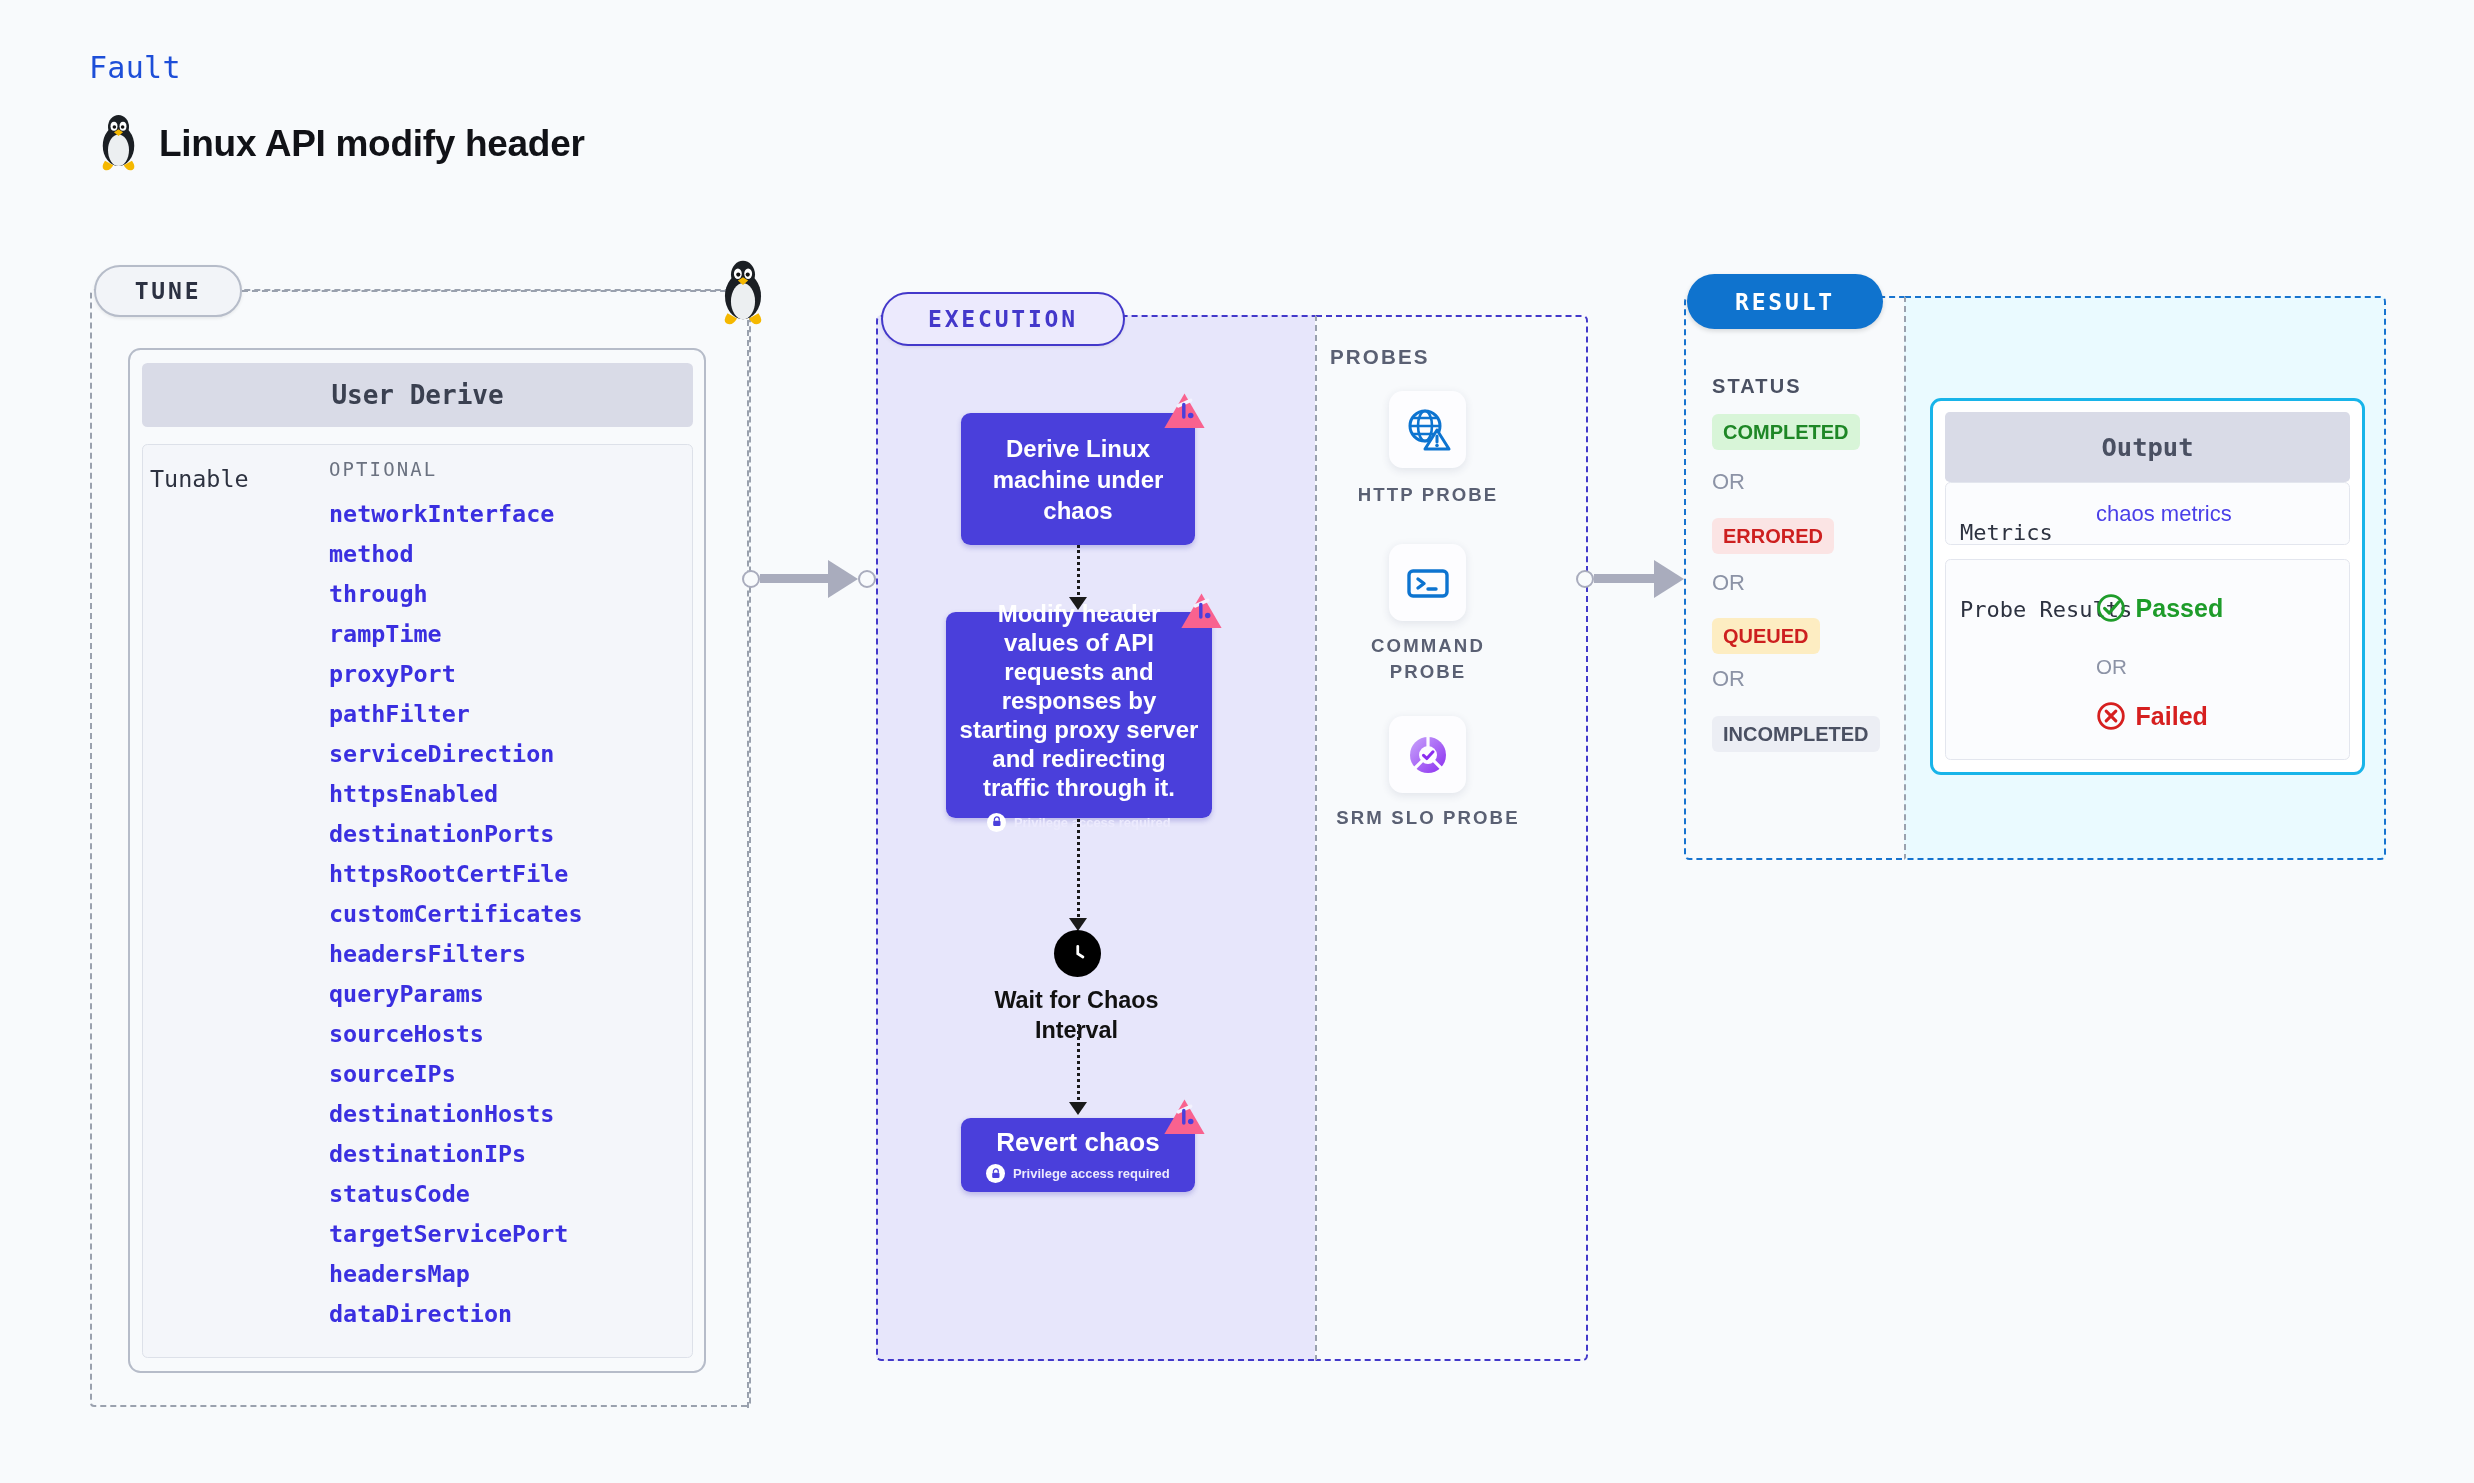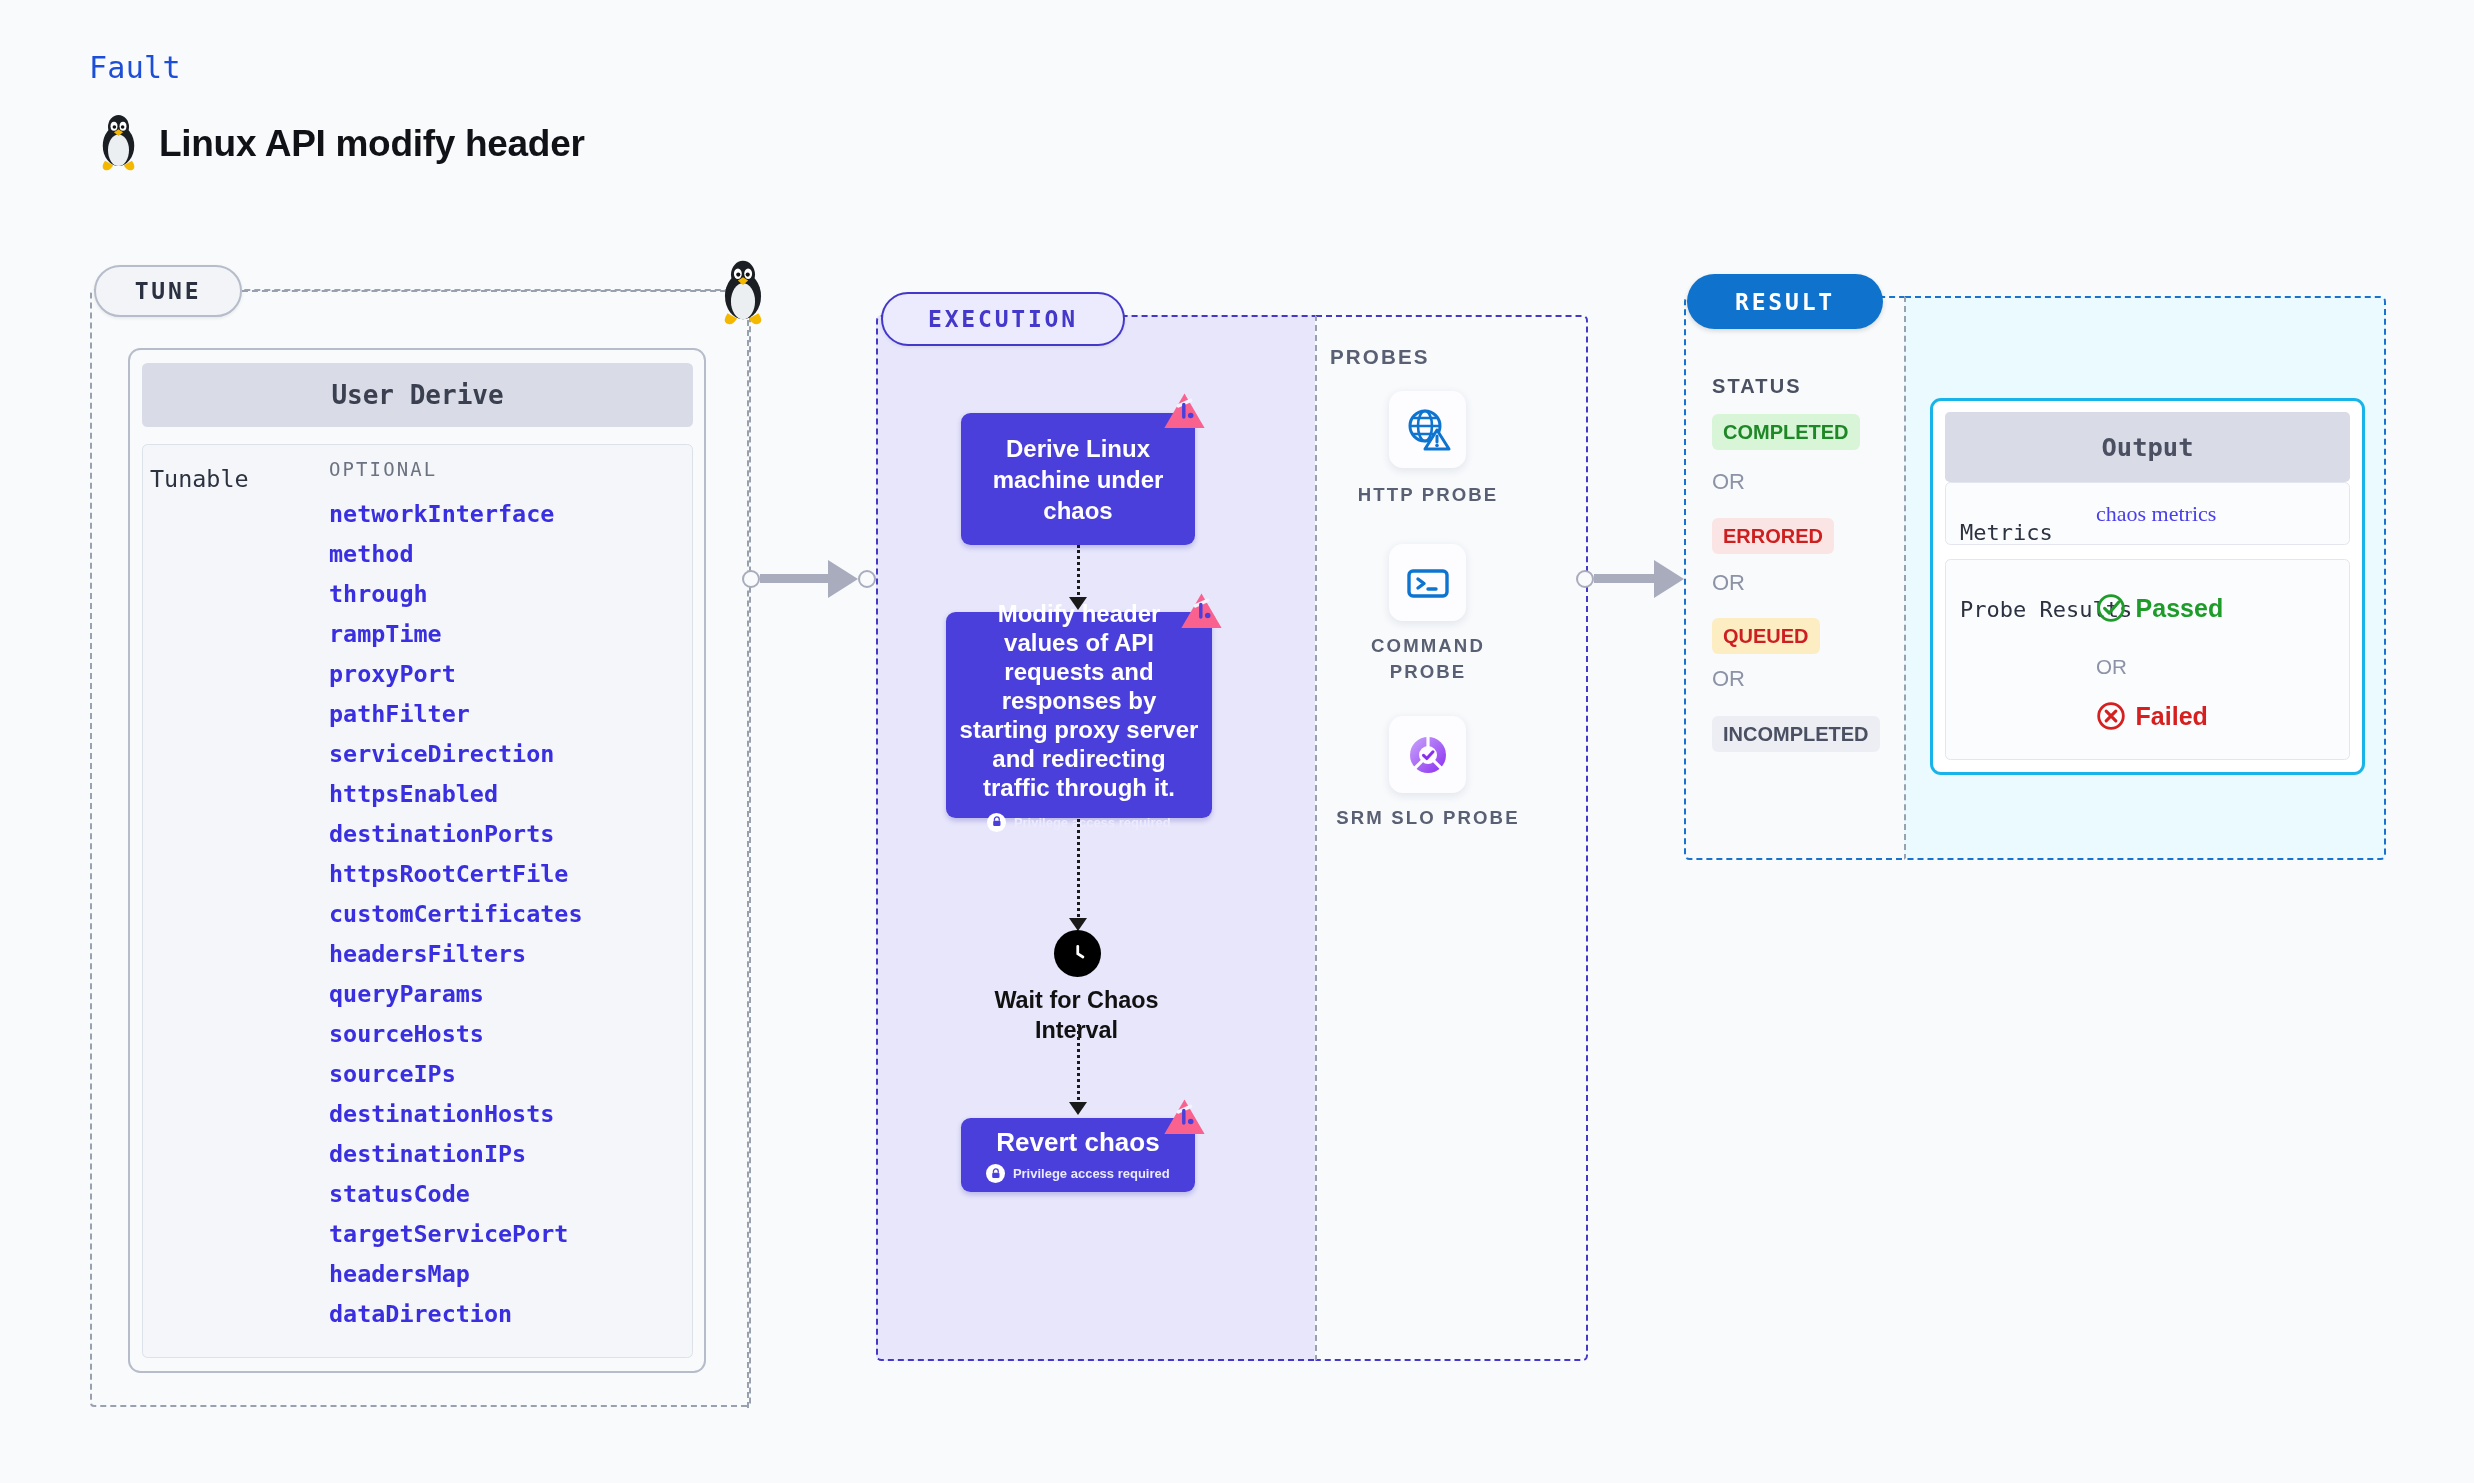--- a/index.html
+++ b/index.html
@@ -241,21 +241,21 @@
   .row-metrics { top: 482px; height: 63px; }
   .row-probes  { top: 559px; height: 201px; }
   .row-key {
     position: absolute; font-family: "DejaVu Sans Mono", monospace;
     font-size: 22px; color: #2d3240; line-height: 29px;
   }
   .rk-metrics { left: 1960px; top: 501px; margin-top: 17px; }
   .rk-probes  { left: 1960px; top: 595px; }
   .metrics-val {
     position: absolute; left: 2096px; top: 501px;
-    font-family: Liberation Serif, serif; font-size: 22px; color: #4a3fe8;
+    font-family: Liberation Sans, sans-serif; font-size: 22px; color: #4a3fe8;
   }
   .pr-item { position: absolute; display: flex; align-items: center; gap: 9.6px; }
   .pr-pass { left: 2096px; top: 593px; }
   .pr-fail { left: 2096px; top: 701px; }
   .pr-item svg { width: 30px; height: 30px; display: block; flex: none; }
   .pr-txt { font-size: 25px; font-weight: bold; }
   .pass-txt { color: #1e9c2a; }
   .fail-txt { color: #d61f1f; }
   .or-pr { position: absolute; left: 2096px; top: 655px; font-size: 20.6px; color: #8c93a6; }
 </style>

